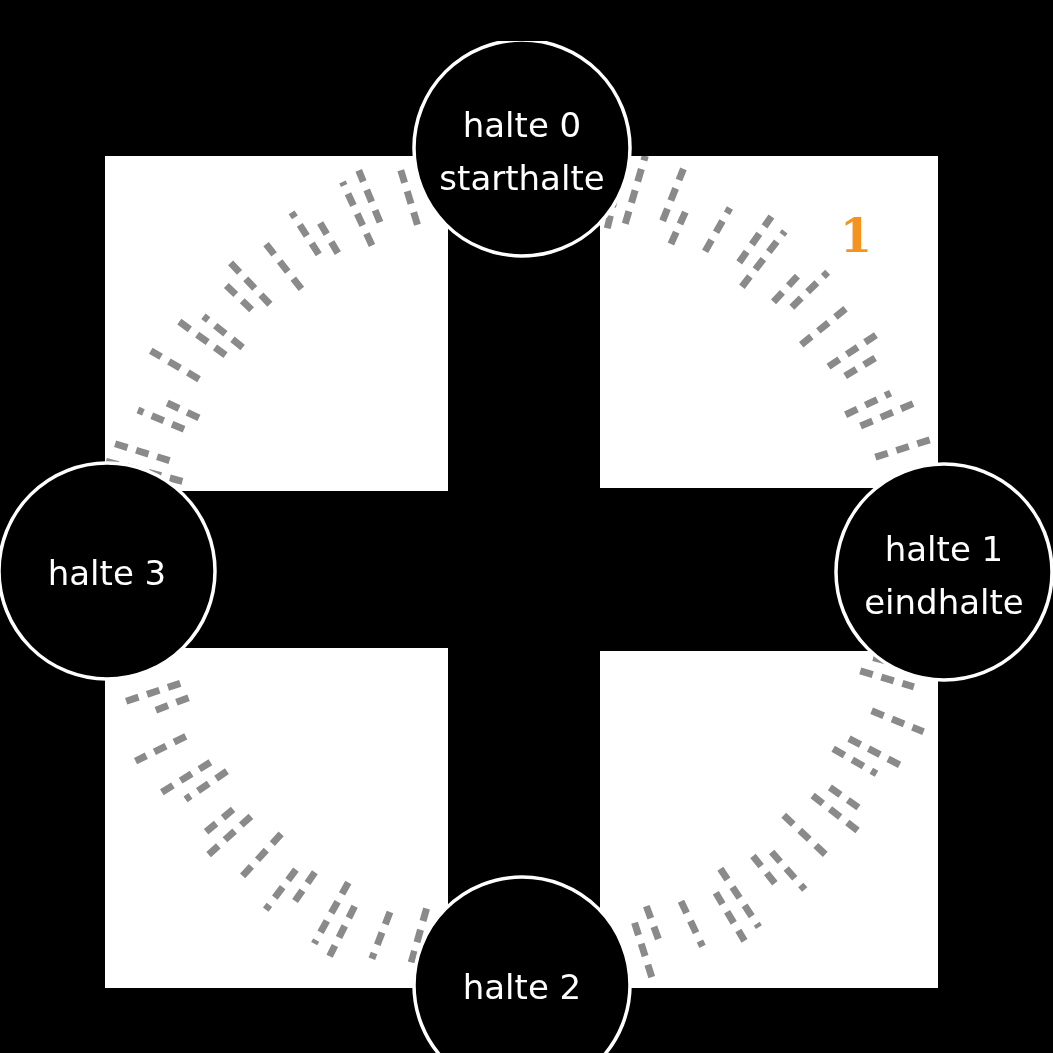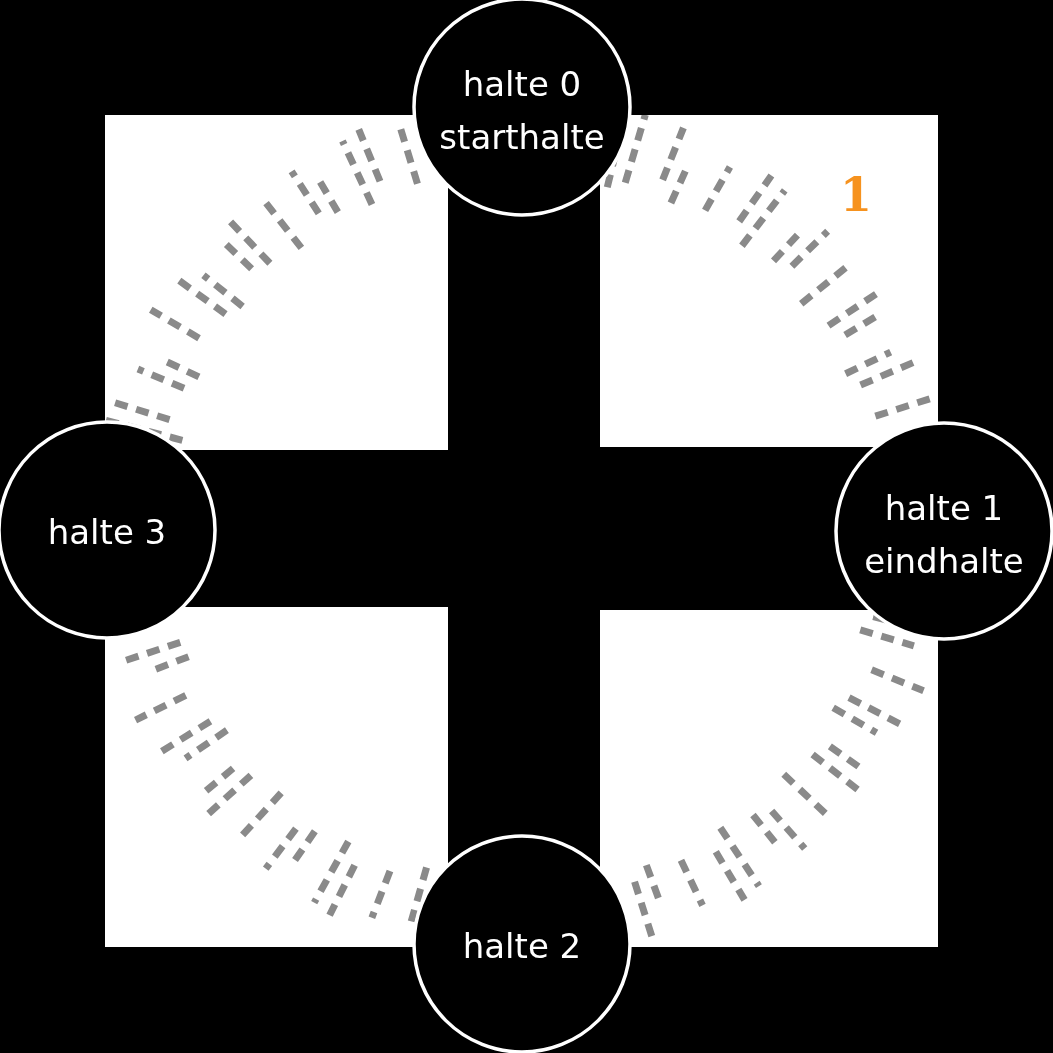--- a/index.html
+++ b/index.html
@@ -9,20 +9,21 @@
     width: 1053px;
     height: 1053px;
     overflow: hidden;
     font-family: "DejaVu Sans", sans-serif;
   }
   .stage {
     position: relative;
     width: 1053px;
     height: 817px;
     background: #8b5cf6;
+    margin-top: 41px;
   }
   svg { display: block; }
   text { user-select: none; }
 </style>
 </head>
 <body>
 
 <div class="stage">
   <svg width="1053" height="1053" viewBox="0 0 1053 1053" xmlns="http://www.w3.org/2000/svg">
       <rect x="0" y="0" width="1053" height="1053" fill="#000000"></rect>

